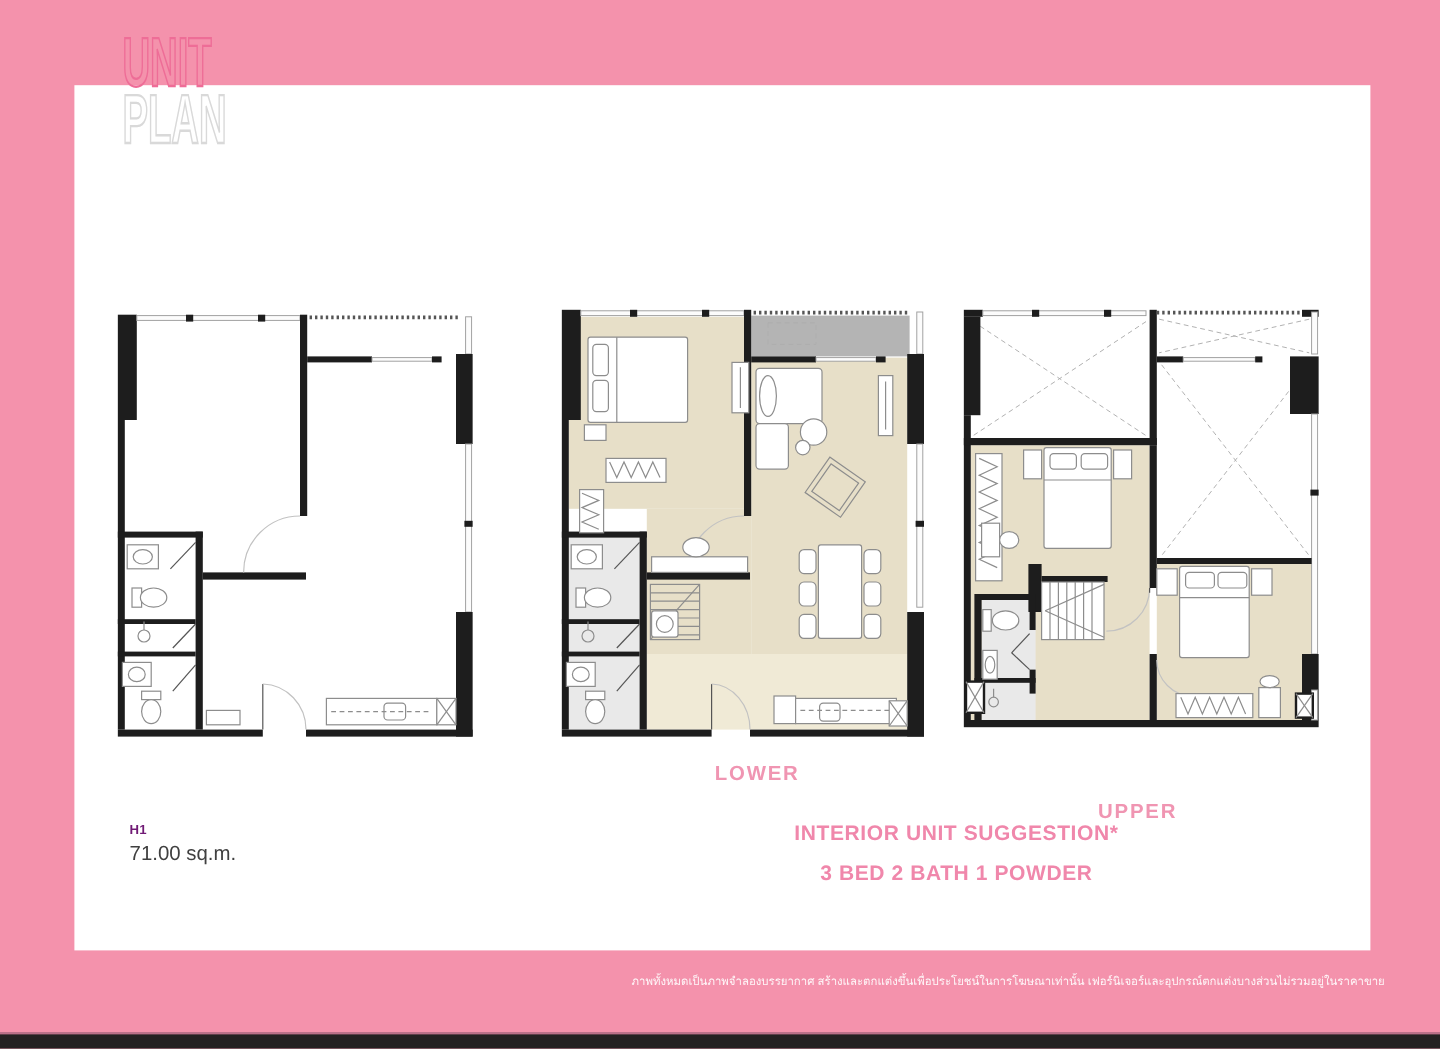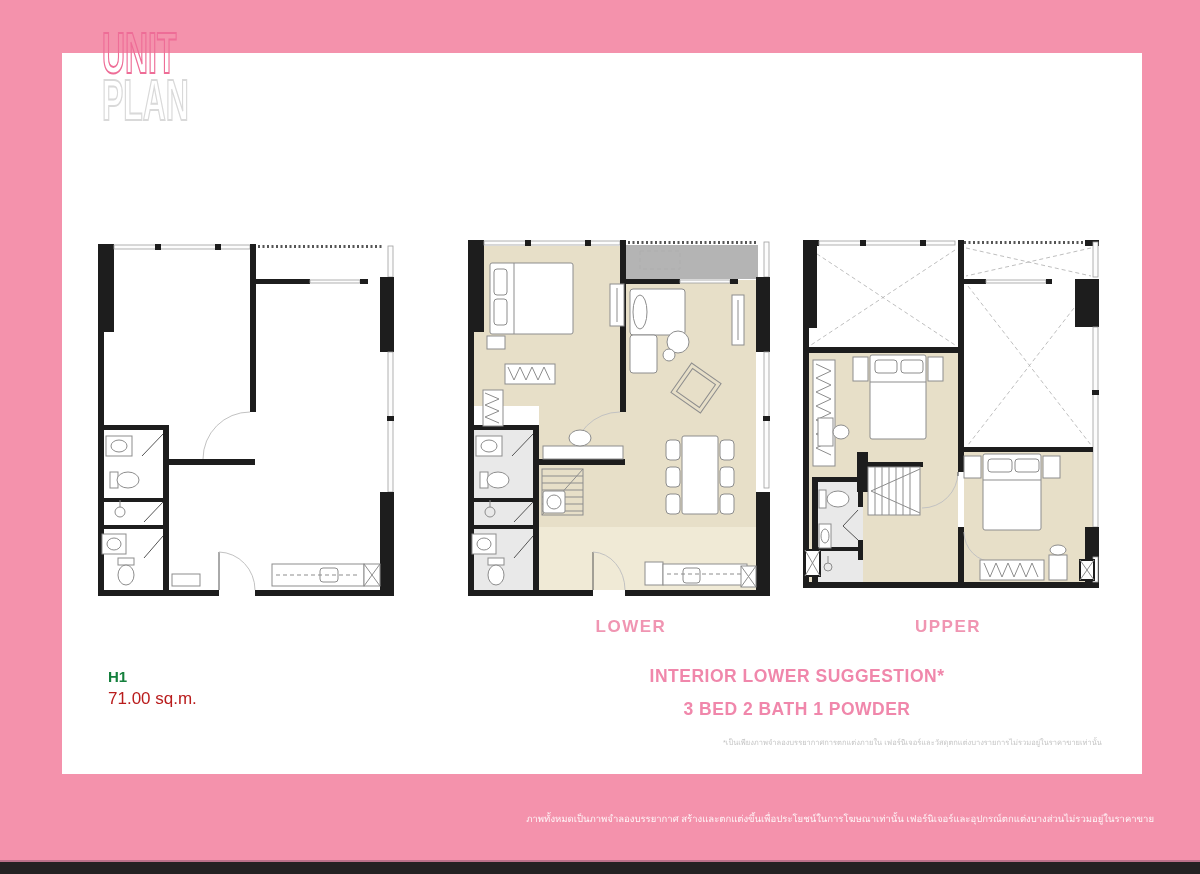--- a/index.html
+++ b/index.html
@@ -2,46 +2,46 @@
 <html><head>
 <meta charset="utf-8">
 <style>
   html,body{margin:0;padding:0;}
   body{
     width:1200px;height:874px;position:relative;overflow:hidden;
     background:#f492ac;
     font-family:"Liberation Sans",sans-serif;
   }
   .page{
-    position:absolute;left:62px;top:53px;width:1080px;height:721px;
+    position:absolute;left:62px;top:71px;width:1080px;height:721px;
     background:#ffffff;
   }
   
   .logo{position:absolute;left:102px;top:29px;line-height:47px;z-index:5;}
   .logo .ln{
     font-size:58px;font-weight:bold;letter-spacing:0px;
     transform:scaleX(.55);transform-origin:left center;
     color:transparent;-webkit-text-stroke:2px #ee6d97;
   }
   .logo .l2{-webkit-text-stroke-color:#d9d9d9;}
   
   .plan{position:absolute;}
   .plan1{left:36px;top:191px;}
   .plan2{left:406px;top:187px;}
   .plan3{left:741px;top:187px;}
   .floor-label{
     position:absolute;top:564px;width:200px;text-align:center;
     font-size:17px;font-weight:bold;letter-spacing:1.5px;color:#f095b2;
   }
   .lab-lower{left:469px;}
-  .lab-upper{left:786px;}
+  .lab-upper{left:786px;margin-top:32px;}
   
   .unit-info{position:absolute;left:46px;top:615px;}
-  .unit-code{color:#15803d;font-weight:bold;font-size:15px;}
-  .unit-area{color:#b91c1c;font-size:17px;margin-top:4px;}
+  .unit-code{color:#701a75;font-weight:bold;font-size:11px;}
+  .unit-area{color:#404040;font-size:17px;margin-top:4px;}
   .suggestion{position:absolute;left:523px;top:613px;width:424px;text-align:center;
     color:#f087ab;font-weight:bold;font-size:17.5px;letter-spacing:.5px;}
   .suggestion .s2{margin-top:12px;}
   .mini-disclaimer{position:absolute;right:40px;top:683px;font-size:7.5px;color:#c4c4c4;}
   .footer-note{position:absolute;right:46px;top:812px;text-align:right;
     font-size:9.5px;line-height:13.5px;color:rgba(255,255,255,.92);}
   .bottom-bar{position:absolute;left:0;bottom:0;width:1200px;height:12px;
     background:#242122;border-top:2px solid #bb7089;}
   
   .w{fill:#1d1d1d;}
@@ -333,24 +333,23 @@
 
   <div class="floor-label lab-lower">LOWER</div>
   <div class="floor-label lab-upper">UPPER</div>
 
   <div class="unit-info">
     <div class="unit-code">H1</div>
     <div class="unit-area">71.00 sq.m.</div>
   </div>
 
   <div class="suggestion">
-    <div class="s1">INTERIOR LOWER SUGGESTION*</div>
+    <div class="s1">INTERIOR UNIT SUGGESTION*</div>
     <div class="s2">3 BED 2 BATH 1 POWDER</div>
   </div>
 
-  <div class="mini-disclaimer">*เป็นเพียงภาพจำลองบรรยากาศการตกแต่งภายใน เฟอร์นิเจอร์และวัสดุตกแต่งบางรายการไม่รวมอยู่ในราคาขายเท่านั้น</div>
 </div>
 
 <div class="footer-note">
   <div>ภาพทั้งหมดเป็นภาพจำลองบรรยากาศ สร้างและตกแต่งขึ้นเพื่อประโยชน์ในการโฆษณาเท่านั้น เฟอร์นิเจอร์และอุปกรณ์ตกแต่งบางส่วนไม่รวมอยู่ในราคาขาย</div>
 </div>
 
 <div class="bottom-bar"></div>
 
 </body></html>

